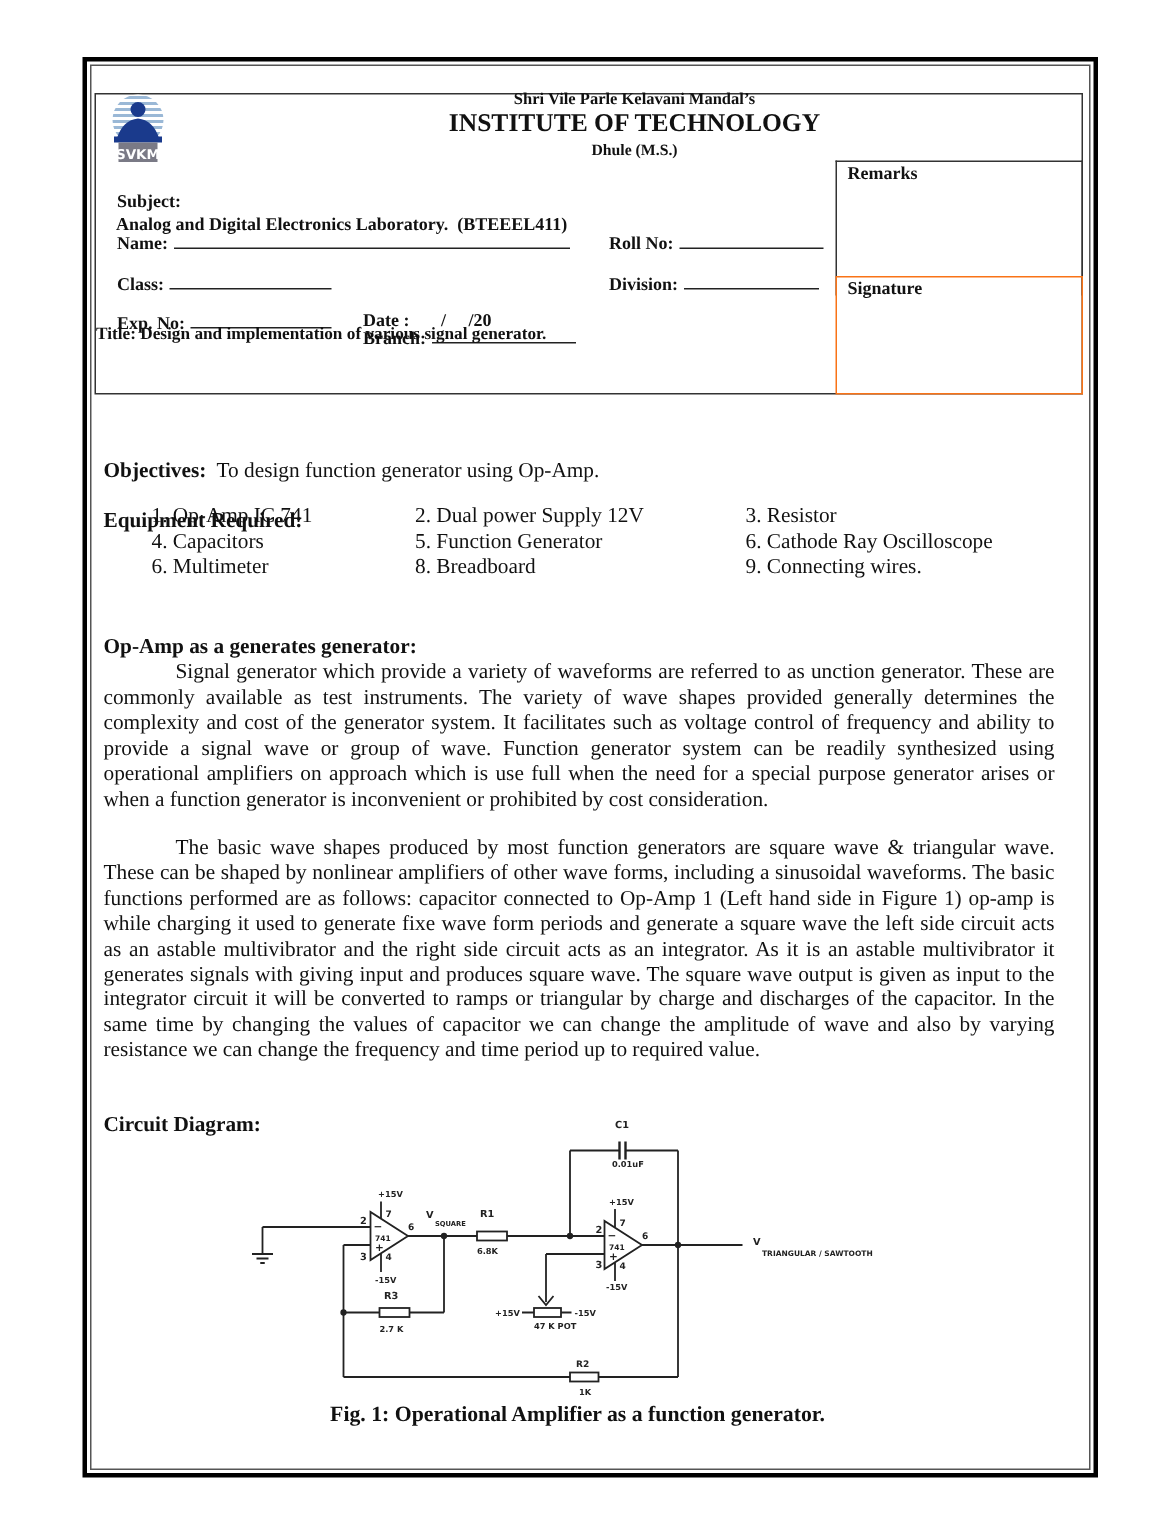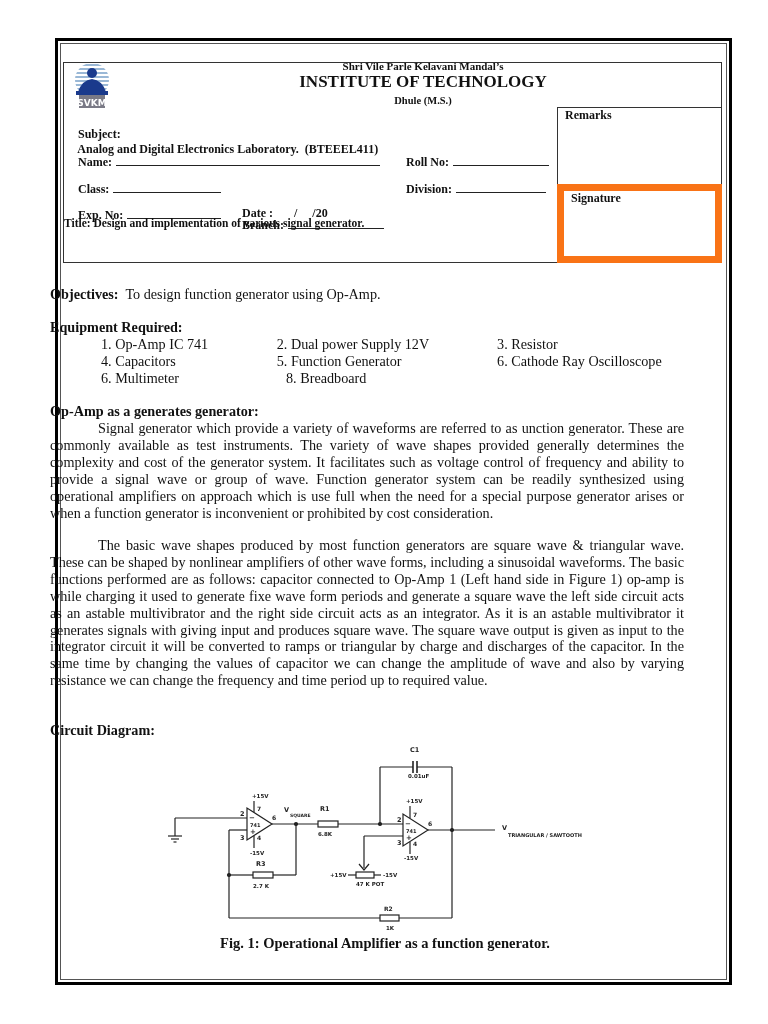--- a/index.html
+++ b/index.html
@@ -7,30 +7,30 @@
          font-family:"Liberation Serif", "DejaVu Serif", serif; color:#111; }
   .frame-outer { position:absolute; left:55px; top:38px; width:677px; height:947px;
                  border:3px solid #000; box-sizing:border-box; }
   .frame-inner { position:absolute; left:60px; top:43px; width:667px; height:937px;
                  border:1px solid #555; box-sizing:border-box; }
   .header-box { position:absolute; left:63px; top:62px; width:659px; height:201px;
                 border:1px solid #333; box-sizing:border-box; }
   .remarks-box { position:absolute; left:557px; top:107px; width:165px; height:90px;
                  border:1px solid #333; box-sizing:border-box; border-bottom:none; }
   .signature-box { position:absolute; left:557px; top:184px; width:165px; height:79px;
-                   border:7px solid #f97316; box-sizing:border-box; }
+                   border:1px solid #f97316; box-sizing:border-box; }
   .box-label { position:absolute; left:7px; top:0px; font-weight:bold; font-size:12px; }
   .logo { position:absolute; left:70px; top:62px; width:44px; height:46px; }
   .center { position:absolute; left:63px; width:720px; text-align:center; font-weight:bold; }
   .mandal { top:60px; font-size:11px; left:63px; width:720px; }
   .inst { top:72px; font-size:17px; }
   .city { top:95px; font-size:10.5px; }
   .hdr-line { position:absolute; font-weight:bold; font-size:12px; white-space:pre; }
   .blank { display:inline-block; border-bottom:1px solid #222; height:12px; vertical-align:baseline; margin-left:4px; }
-  .text { position:absolute; left:50px; width:634px; font-size:14.2px; line-height:16.9px; }
+  .text { position:absolute; left:69px; width:634px; font-size:14.2px; line-height:16.9px;margin-top:20px; }
   .justify { text-align:justify; text-align-last:auto; }
   .bold { font-weight:bold; }
   .indent { text-indent:48px; }
   .equip-grid { position:absolute; left:66px; top:336px; width:640px; font-size:14.2px; line-height:16.9px; }
   .equip-row { display:flex;margin-left:35px; }
   .equip-row span { display:block; }
   .c1 { width:185px; } .c2 { width:232px; } .c3 { width:220px; }
   .circuit { position:absolute; left:160px; top:740px; width:480px; height:195px; }
   .circuit text { font-family:"DejaVu Sans", sans-serif; font-weight:bold; fill:#222; }
   .caption { position:absolute; left:160px; width:450px; top:935px; text-align:center;
@@ -124,20 +124,21 @@
     <span class="c3">3. Resistor</span>
   </div>
   <div class="equip-row">
     <span class="c1">4. Capacitors</span>
     <span class="c2">5. Function Generator</span>
     <span class="c3">6. Cathode Ray Oscilloscope</span>
   </div>
   <div class="equip-row">
     <span class="c1">6. Multimeter</span>
     <span class="c2">8. Breadboard</span>
+    <span class="c3">9. Connecting wires.</span>
   </div>
 </div>
 
 <div class="text bold" style="top:403px;">Op-Amp as a generates generator:</div>
 <div class="text justify indent" style="top:420px;">Signal generator which provide a variety of waveforms are referred to as unction generator. These are commonly available as test instruments. The variety of wave shapes provided generally determines the complexity and cost of the generator system. It facilitates such as voltage control of frequency and ability to provide a signal wave or group of wave. Function generator system can be readily synthesized using operational amplifiers on approach which is use full when the need for a special purpose generator arises or when a function generator is inconvenient or prohibited by cost consideration.</div>
 <div class="text justify indent" style="top:537px;">The basic wave shapes produced by most function generators are square wave &amp; triangular wave. These can be shaped by nonlinear amplifiers of other wave forms, including a sinusoidal waveforms. The basic functions performed are as follows: capacitor connected to Op-Amp 1 (Left hand side in Figure 1) op-amp is while charging it used to generate fixe wave form periods and generate a square wave the left side circuit acts as an astable multivibrator and the right side circuit acts as an integrator. As it is an astable multivibrator it generates signals with giving input and produces square wave. The square wave output is given as input to the integrator circuit it will be converted to ramps or triangular by charge and discharges of the capacitor. In the same time by changing the values of capacitor we can change the amplitude of wave and also by varying resistance we can change the frequency and time period up to required value.</div>
 
 <div class="text bold" style="top:722px;">Circuit Diagram:</div>
 
 <svg class="circuit" viewBox="160 740 480 195" stroke="#222" stroke-width="1.2" fill="none">

